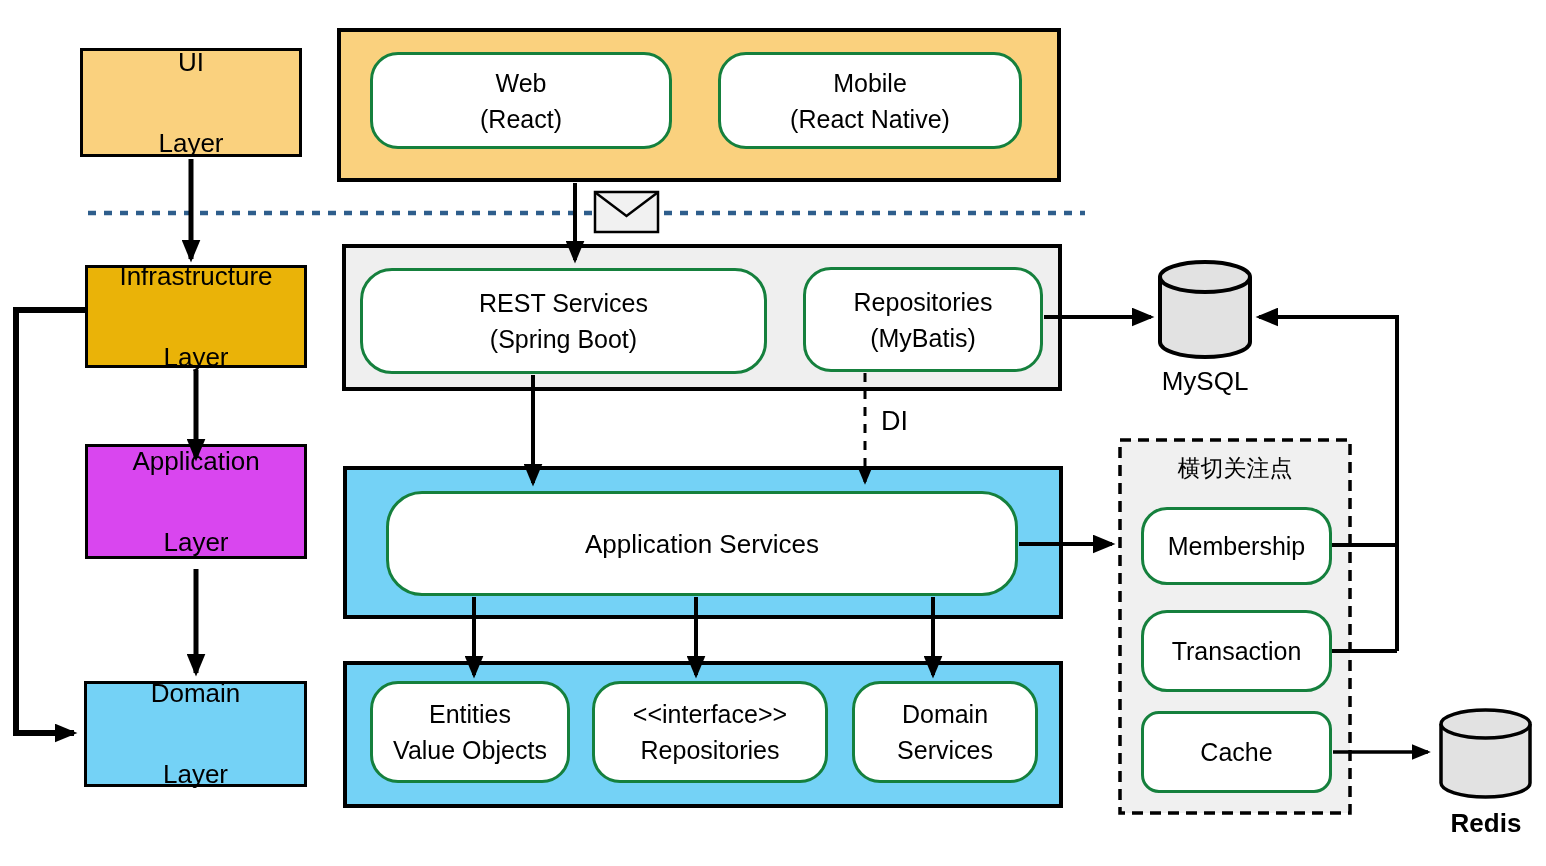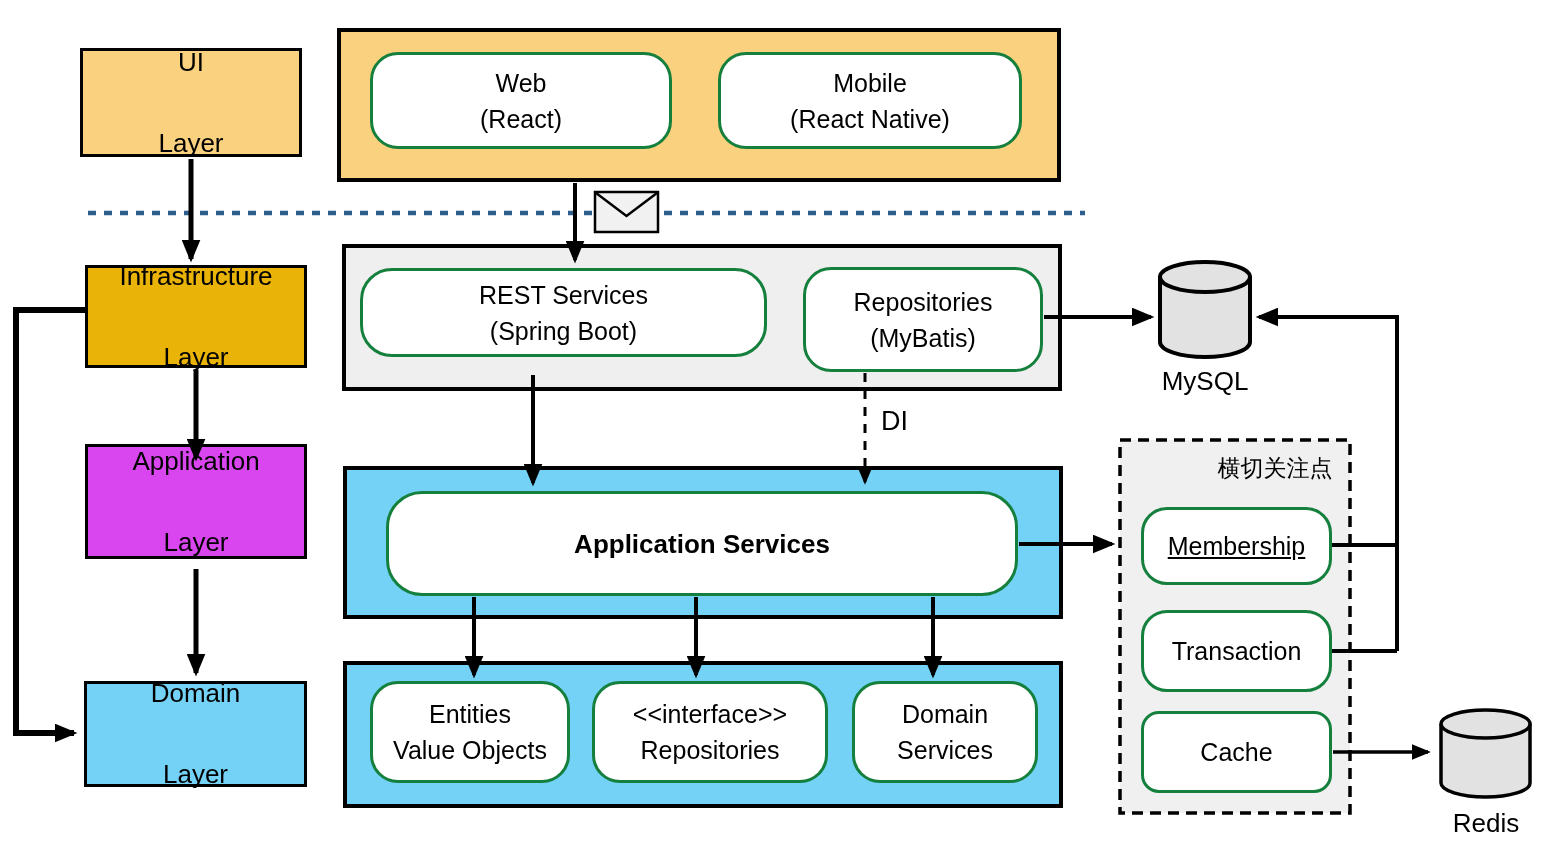--- a/index.html
+++ b/index.html
@@ -55,33 +55,33 @@
     <span class="dbline">(React)</span>
   </div>
 
   <div class="abs node rounded" style="left:718px;top:52px;width:304px;height:97px;">
     <span class="dbline">Mobile</span>
     <span class="dbline">(React Native)</span>
   </div>
 
   <div class="abs panel" style="left:342px;top:244px;width:720px;height:147px;background:#EFEFEF;"></div>
 
-  <div class="abs node rounded" style="left:360px;top:268px;width:407px;height:89px;border-radius:32px;">
+  <div class="abs node rounded" style="left:360px;top:268px;width:407px;height:106px;border-radius:32px;">
     <span class="dbline">REST Services</span>
     <span class="dbline">(Spring Boot)</span>
   </div>
 
   <div class="abs node rounded" style="left:803px;top:267px;width:240px;height:105px;">
     <span class="dbline">Repositories</span>
     <span class="dbline">(MyBatis)</span>
   </div>
 
   <div class="abs panel" style="left:343px;top:466px;width:720px;height:153px;background:#74D2F6;"></div>
 
-  <div class="abs node rounded" style="left:386px;top:491px;width:632px;height:105px;border-radius:36px;font-size:26px;font-weight:bold;">
+  <div class="abs node rounded" style="left:386px;top:491px;width:632px;height:105px;border-radius:36px;font-size:26px;">
     <span class="dbline">Application Services</span>
   </div>
 
   <div class="abs panel" style="left:343px;top:661px;width:720px;height:147px;background:#74D2F6;"></div>
 
   <div class="abs node rounded" style="left:370px;top:681px;width:200px;height:102px;">
     <span class="dbline">Entities</span>
     <span class="dbline">Value Objects</span>
   </div>
 
@@ -90,37 +90,37 @@
     <span class="dbline">Repositories</span>
   </div>
 
   <div class="abs node rounded" style="left:852px;top:681px;width:186px;height:102px;">
     <span class="dbline">Domain</span>
     <span class="dbline">Services</span>
   </div>
 
   <div class="abs ccfill" style="left:1120px;top:440px;width:230px;height:373px;"></div>
 
-  <div class="cctitle" style="left:1160px;top:453px;width:230px;">横切关注点</div>
+  <div class="cctitle" style="left:1120px;top:453px;width:230px;">横切关注点</div>
 
-  <div class="abs node rounded" style="left:1141px;top:507px;width:191px;height:78px;border-radius:26px;text-decoration:underline;">
+  <div class="abs node rounded" style="left:1141px;top:507px;width:191px;height:78px;border-radius:26px;">
     <span>Membership</span>
   </div>
 
   <div class="abs node rounded" style="left:1141px;top:610px;width:191px;height:82px;border-radius:26px;">
     <span>Transaction</span>
   </div>
 
   <div class="abs node rounded" style="left:1141px;top:711px;width:191px;height:82px;border-radius:18px;">
     <span>Cache</span>
   </div>
 
   <div class="caption" style="left:1145px;top:366px;width:120px;">MySQL</div>
 
-  <div class="caption" style="left:1426px;top:808px;width:120px;">Redis</div>
+  <div class="caption" style="left:1426px;top:808px;width:120px;font-weight:bold;">Redis</div>
 
   <div class="dilabel" style="left:881px;top:406px;">DI</div>
 
   <svg class="overlay" width="1546" height="866" viewBox="0 0 1546 866">
     <defs>
       <marker id="ah" viewBox="0 0 6 5" markerWidth="23" markerHeight="19" refX="5.1" refY="2.5" orient="auto" markerUnits="userSpaceOnUse">
         <path d="M0,0 L6,2.5 L0,5 Z" fill="#000"></path>
       </marker>
       <marker id="ahs" viewBox="0 0 6 5" markerWidth="19" markerHeight="16" refX="5.1" refY="2.5" orient="auto" markerUnits="userSpaceOnUse">
         <path d="M0,0 L6,2.5 L0,5 Z" fill="#000"></path>

